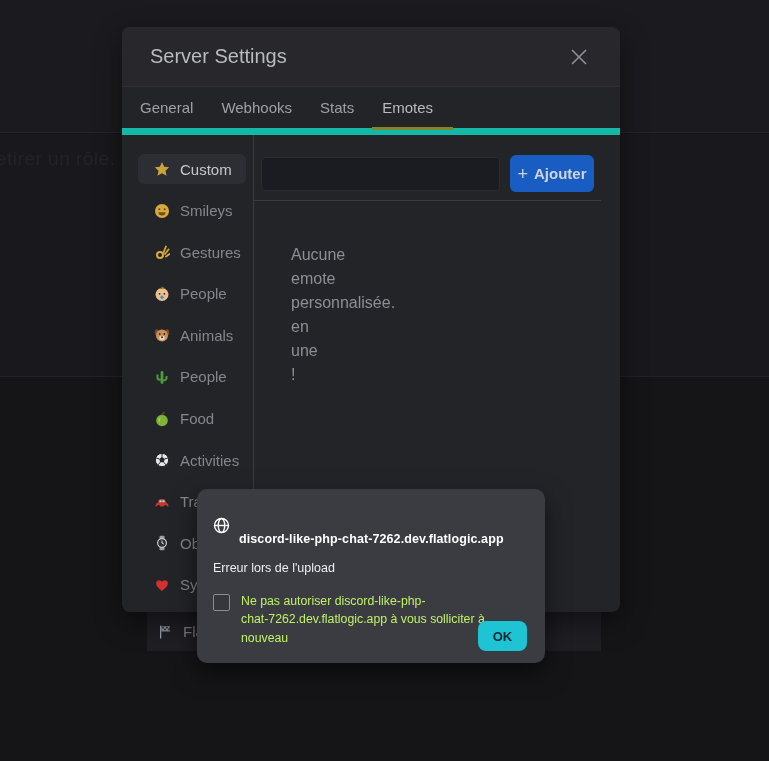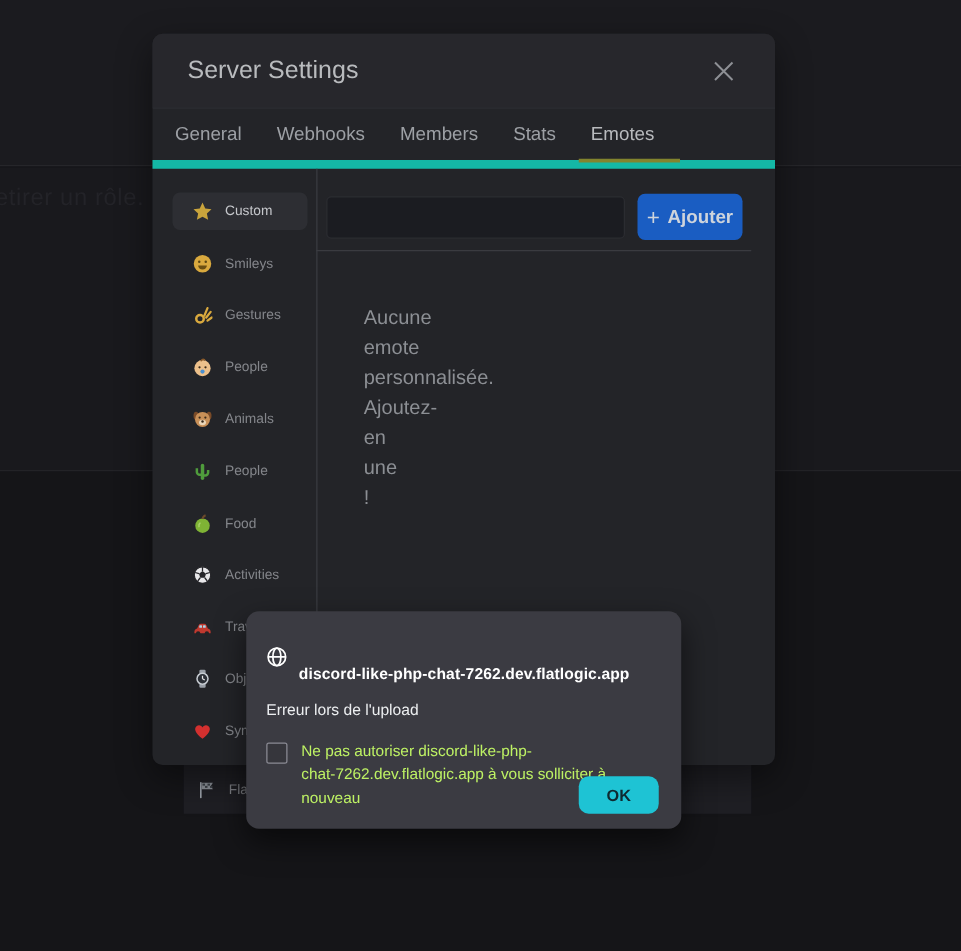--- a/index.html
+++ b/index.html
@@ -44,21 +44,21 @@
   .tab.active { color:#b8babd; border-bottom-color:#82842e; padding-right:20px; }
 
   
   .side-list { position:absolute; left:16px; top:127px; width:108px; list-style:none; }
   .side-item {
     height:30px; margin-bottom:11.6px; display:flex; align-items:center;
     padding-left:16px; border-radius:6px; cursor:pointer;
   }
   .side-item.active { background:#2d2e33; }
   .side-item .icon { width:16px; height:16px; display:flex; }
-  .side-label { margin-left:10px; font-size:11px; color:#84868b; white-space:nowrap; }
+  .side-label { margin-left:10px; font-size:15px; color:#84868b; white-space:nowrap; }
   .side-item.active .side-label { color:#c6c8cc; }
 
   
   .v-divider { position:absolute; left:131px; top:108px; width:1px; height:477px; background:#3a3b40; }
   .emote-input {
     position:absolute; left:139px; top:130px; width:239px; height:34px;
     background:#1b1c21; border:1px solid #2b2c31; border-radius:4px;
     color:#c6c8cc; font-size:14px; padding:0 10px; outline:none;
   }
   .add-btn {
@@ -88,21 +88,21 @@
   .dialog-origin-row { display:flex; align-items:center; gap:9px; margin-bottom:15px; }
   .dialog-origin { font-size:12.5px; font-weight:700; color:#ffffff; letter-spacing:.1px;margin-top:27px; }
   .dialog-message { font-size:12.5px; color:#eceef0; margin-bottom:17px; }
   .dialog-check-row { display:flex; align-items:flex-start; gap:11px; }
   .checkbox {
     width:17px; height:17px; flex:0 0 17px; margin-top:2px;
     background:#36363c; border:1.5px solid #8b8b94; border-radius:2px; cursor:pointer;
   }
   .check-label { font-size:12.3px; line-height:1.5; color:#bef264; cursor:pointer; }
   .ok-btn {
-    position:absolute; right:18px; bottom:12px; width:64px; height:30px;
+    position:absolute; right:18px; bottom:12px; width:49px; height:30px;
     background:#1ec3d4; border:none; border-radius:8px; cursor:pointer;
     font-size:13px; font-weight:700; color:#0e2a30;
     font-family:"Liberation Sans", sans-serif;
   }
   svg { display:block; }
 </style>
 </head>
 <body>
 
 <div class="bg-band1"></div>
@@ -116,21 +116,20 @@
     <div class="close-btn">
       <svg width="20" height="20" viewBox="0 0 20 20">
           <path d="M3 3 L17 17 M17 3 L3 17" stroke="#8e9095" stroke-width="1.6"></path>
         </svg>
     </div>
   </div>
 
   <div class="tab-bar">
     <div class="tab">General</div>
     <div class="tab">Webhooks</div>
-    <div class="tab">Members</div>
     <div class="tab">Stats</div>
     <div class="tab active">Emotes</div>
   </div>
 
   <ul class="side-list">
     <li class="side-item active">
       <span class="icon">
         <svg width="16" height="16" viewBox="0 0 16 16">
             <polygon points="8,1 10.2,5.7 15.2,6.3 11.5,9.8 12.5,14.8 8,12.3 3.5,14.8 4.5,9.8 0.8,6.3 5.8,5.7" fill="#c9a43c"></polygon>
           </svg>
@@ -252,21 +251,20 @@
   <button class="add-btn">
     <span class="plus">+</span>
     <span>Ajouter</span>
   </button>
   <div class="content-divider"></div>
 
   <div class="empty-text">
     <div>Aucune</div>
     <div>emote</div>
     <div>personnalisée.</div>
-    <div>Ajoutez-</div>
     <div>en</div>
     <div>une</div>
     <div>!</div>
   </div>
 </div>
 
 <div class="overflow-strip">
   <div class="side-item">
     <span class="icon">
       <svg width="16" height="16" viewBox="0 0 16 16">

